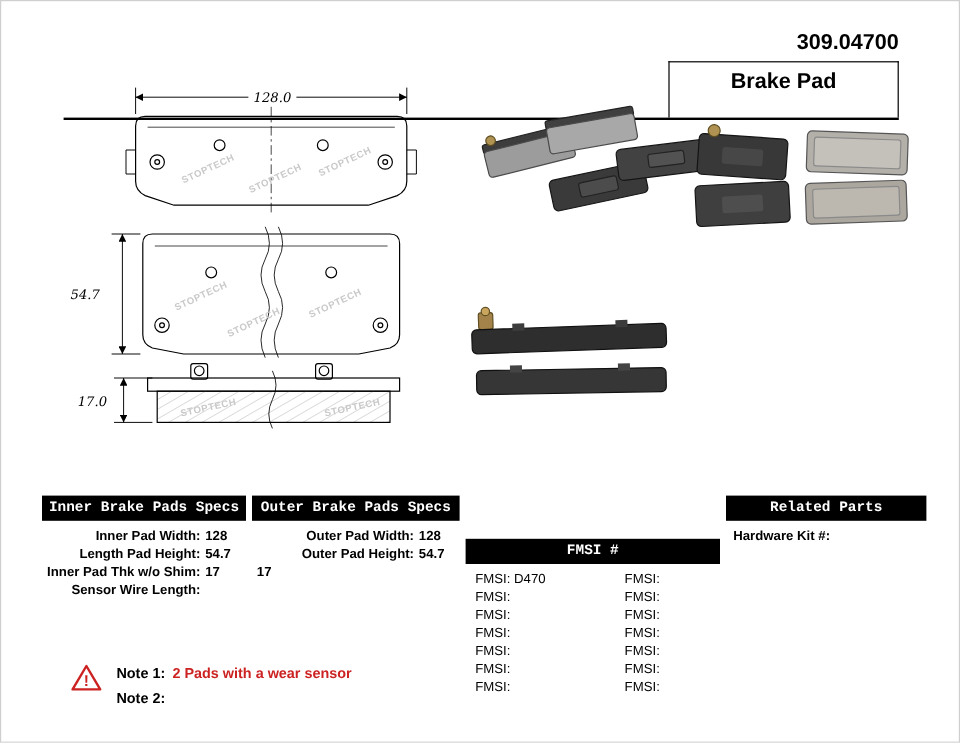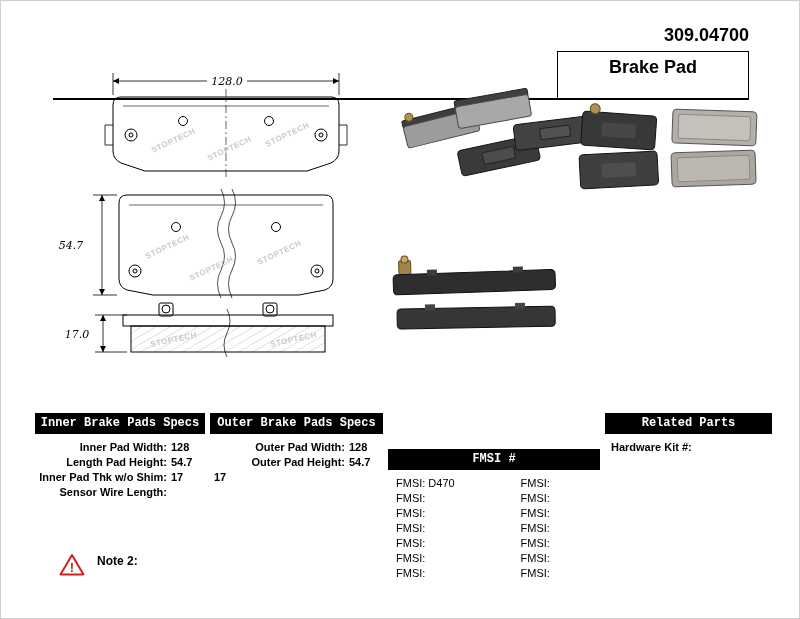--- a/index.html
+++ b/index.html
@@ -276,18 +276,21 @@
     </div>
   </div>
 
   <div class="notes">
     <svg class="warn" width="26" height="24" viewBox="0 0 26 24" xmlns="http://www.w3.org/2000/svg">
       <path d="M13 2 L24.5 21.5 L1.5 21.5 Z" fill="#fff" stroke="#cc2222" stroke-width="2" stroke-linejoin="round"></path>
       <text x="13" y="19" text-anchor="middle" font-size="13" font-weight="bold" fill="#cc2222" font-family="Liberation Sans, sans-serif">!</text>
     </svg>
     <div class="note-lines">
       <div class="note-line">
+        <span>Note 1:</span><span class="note-red">2 Pads with a wear sensor</span>
+      </div>
+      <div class="note-line">
         <span>Note 2:</span><span class="note-red"></span>
       </div>
     </div>
   </div>
 
 </div>
 
 </body></html>

